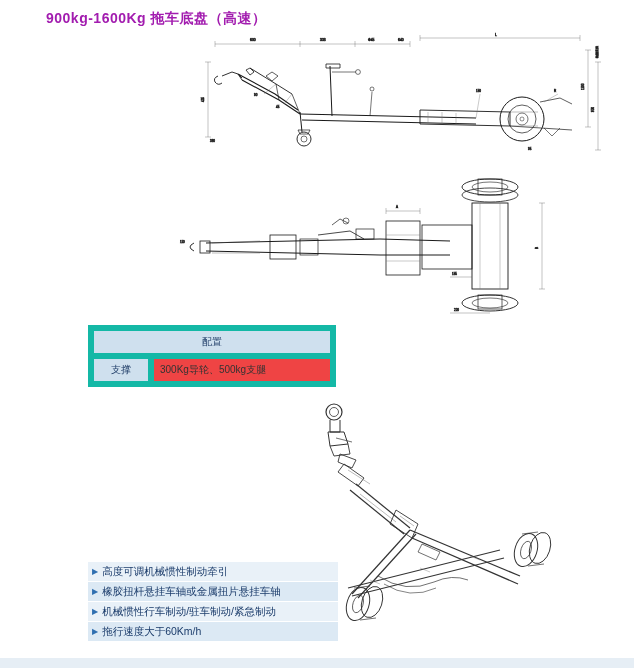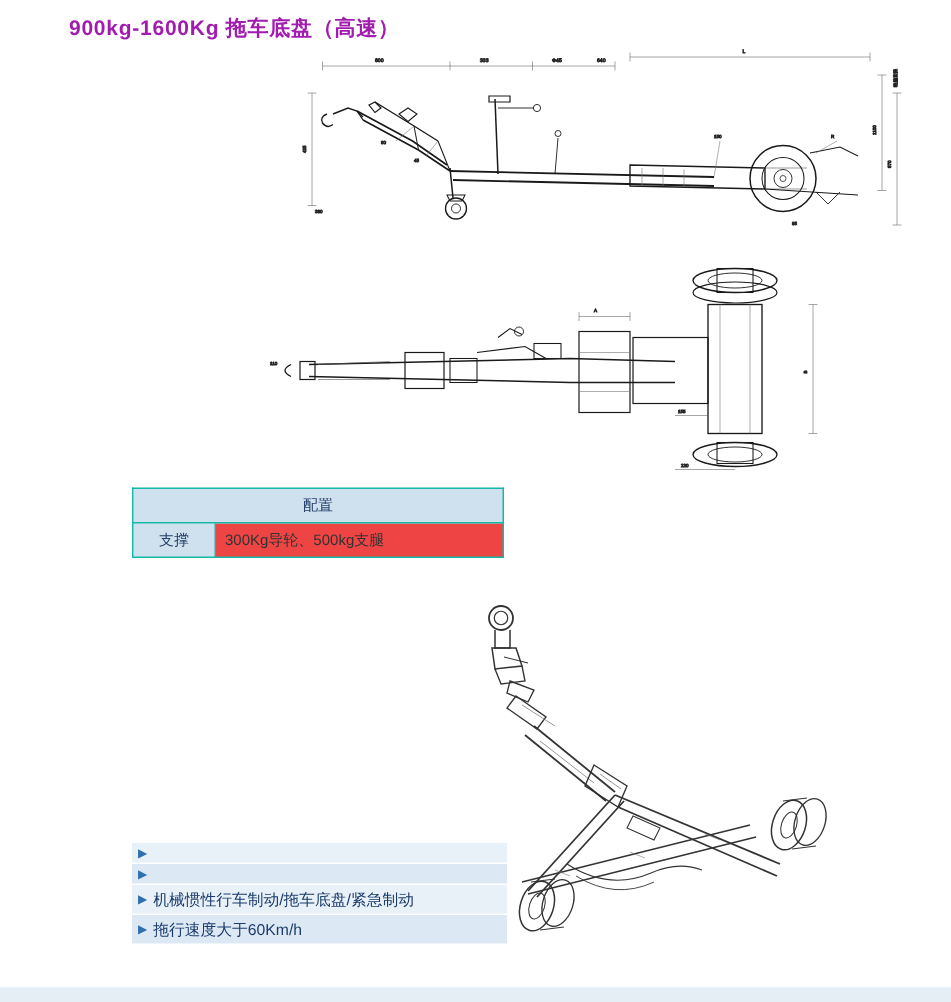--- a/index.html
+++ b/index.html
@@ -33,21 +33,21 @@
   
   .spec-table{
     position:absolute;
     left:88px;top:325px;
     width:248px;
     border-collapse:collapse;
     font-size:10px;
     color:#24416b;
   }
   .spec-table td,.spec-table th{
-    border:1px solid #14b8a6;
+    border:6px solid #14b8a6;
     padding:4px 6px;
     vertical-align:middle;
   }
   .spec-table .hdr{
     background:#cfe0ee;
     text-align:center;
     font-weight:normal;
     color:#24416b;
     font-size:10px;
   }
@@ -308,27 +308,29 @@
         <path d="M84 186 q26 16 52 4" stroke="#333" stroke-width="0.6"></path>
 
         <path d="M122 146 L140 154 L136 162 L118 154 Z" stroke="#333" stroke-width="0.7"></path>
       </g>
     </svg>
   </div>
 
   <div class="features">
     <div class="feature">
       <span class="arrow">▶</span>
+      <span>高度可调机械惯性制动牵引</span>
     </div>
     <div class="feature">
       <span class="arrow">▶</span>
+      <span>橡胶扭杆悬挂车轴或金属扭片悬挂车轴</span>
     </div>
     <div class="feature">
       <span class="arrow">▶</span>
-      <span>机械惯性行车制动/拖车底盘/紧急制动</span>
+      <span>机械惯性行车制动/驻车制动/紧急制动</span>
     </div>
     <div class="feature">
       <span class="arrow">▶</span>
       <span>拖行速度大于60Km/h</span>
     </div>
   </div>
 
   <div class="footer-band"></div>
 
 </div>

